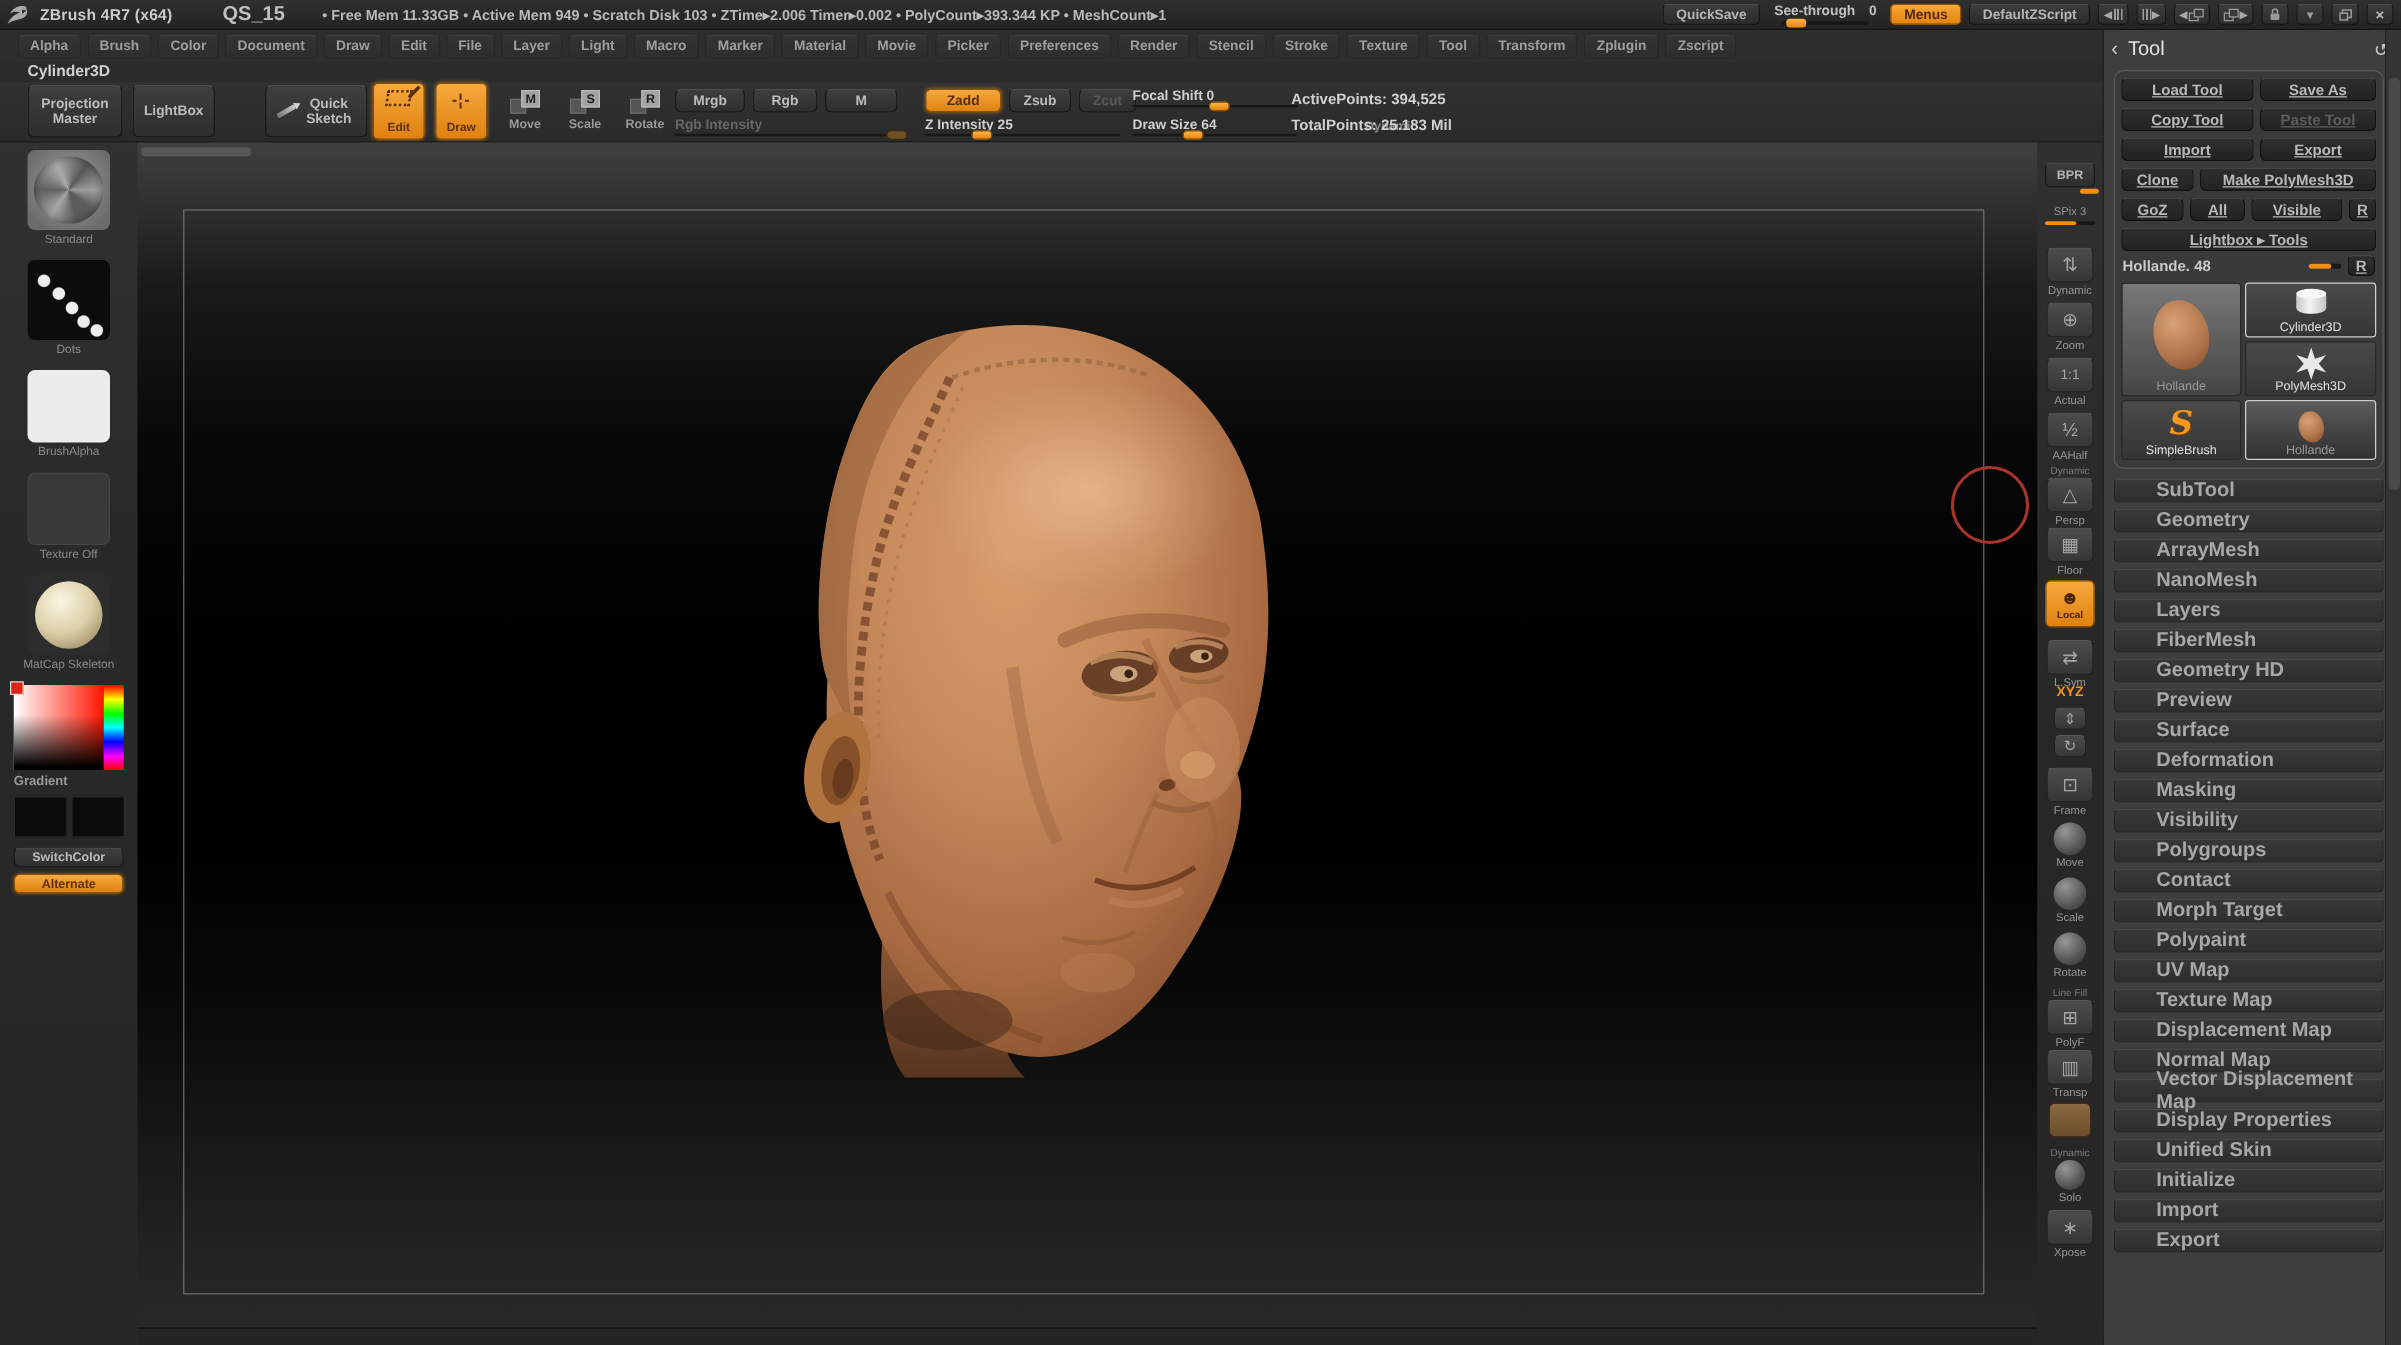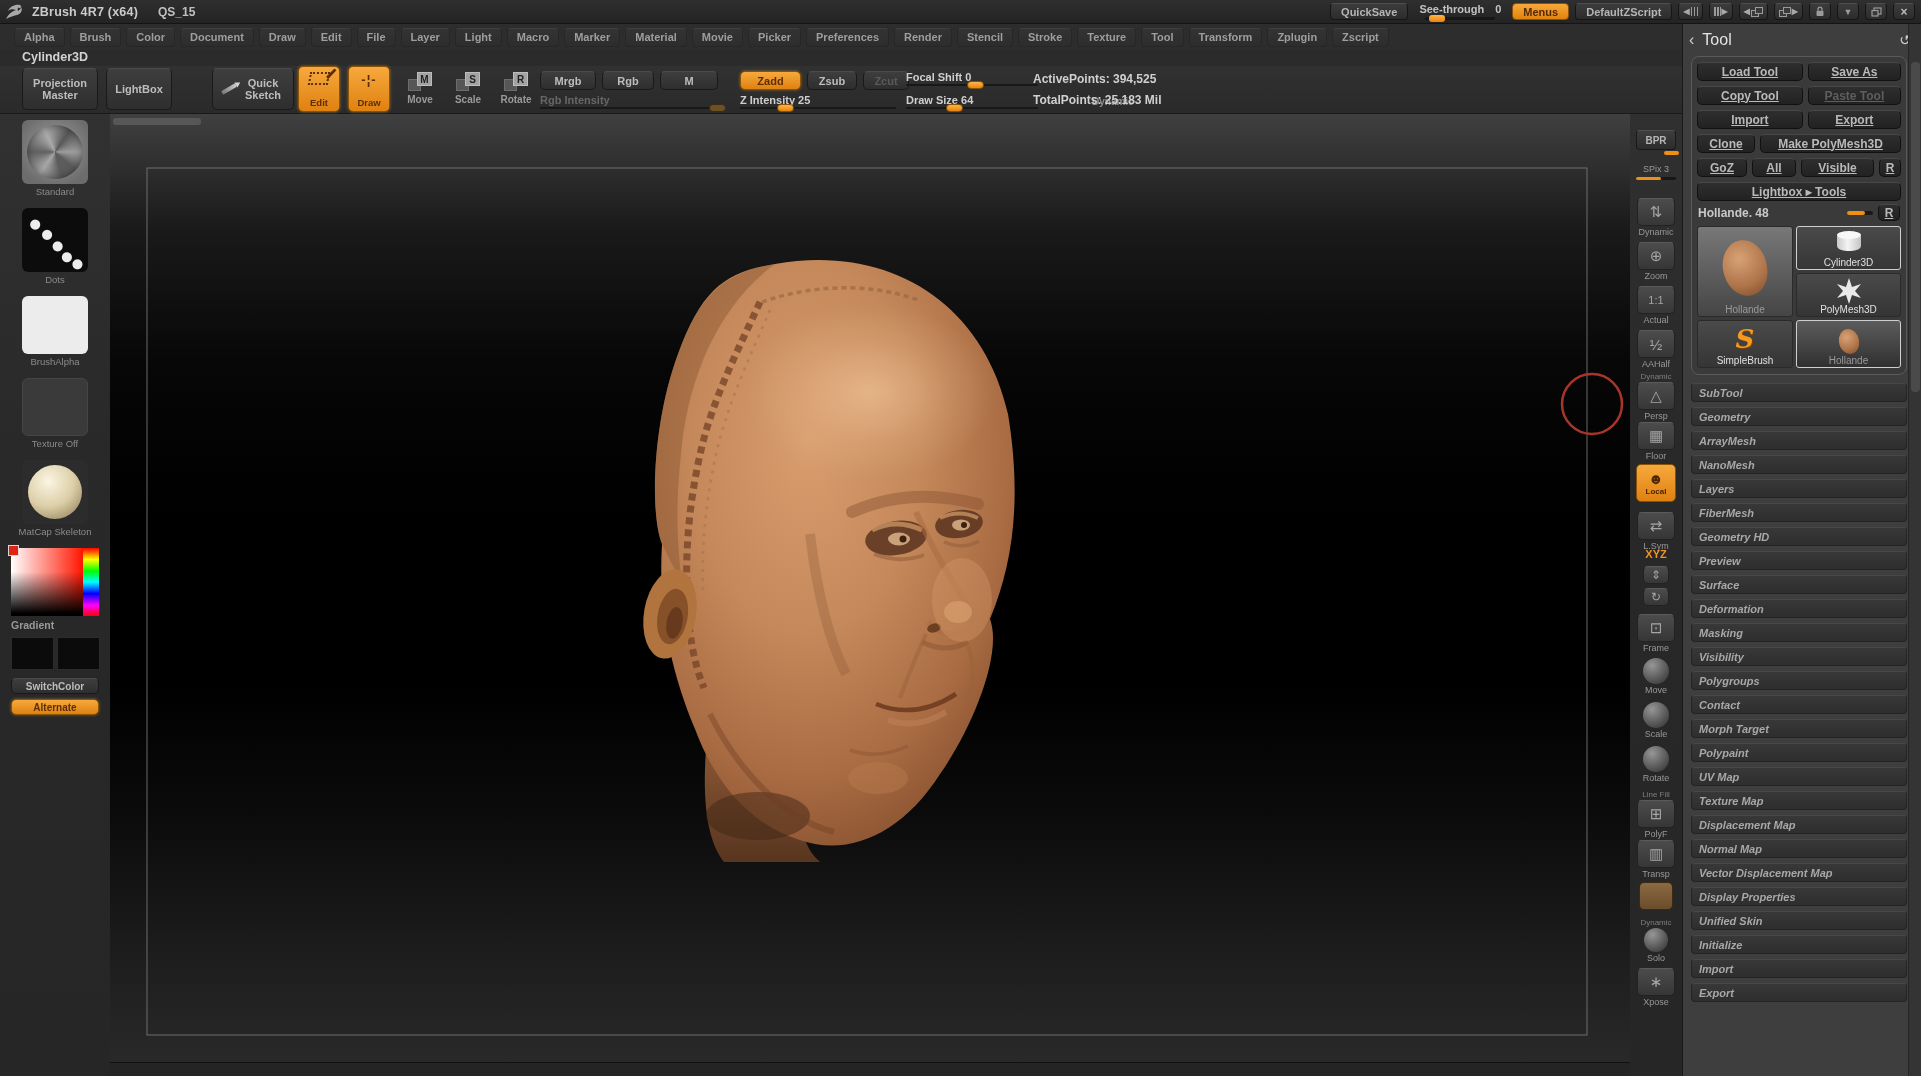--- a/index.html
+++ b/index.html
@@ -2,21 +2,21 @@
 <html><head>
 <meta charset="utf-8">
 <style>
   html,body{margin:0;padding:0;background:#1b1b1b;}
   *{box-sizing:border-box;font-family:"Liberation Sans",sans-serif;}
   .app{position:relative;width:1921px;height:1076px;overflow:hidden;background:#2b2b2b;font-weight:bold;color:#b5b5b5;}
 
   
   .titlebar{position:absolute;left:0;top:0;width:1921px;height:24px;background:linear-gradient(#2f2f2f,#232323);border-bottom:1px solid #141414;display:flex;align-items:center;padding:0 4px;gap:8px;}
   .tb-title{font-size:12.5px;color:#cbcbcb;letter-spacing:.2px;}
-  .tb-doc{font-size:12px;color:#c0c0c0;margin-left:12px;}
+  .tb-doc{font-size:16px;color:#c0c0c0;margin-left:32px;}
   .tb-stats{font-size:11.5px;color:#b9b9b9;margin-left:22px;white-space:nowrap;}
   .tb-right{margin-left:auto;display:flex;align-items:center;gap:6px;padding-right:2px;}
   .tb-btn{height:17px;padding:0 10px;background:linear-gradient(#3c3c3c,#2c2c2c);border:1px solid #161616;border-top-color:#4d4d4d;border-radius:4px;font-size:11px;color:#b5b5b5;display:flex;align-items:center;justify-content:center;}
   .tb-btn.orange{background:linear-gradient(#f8a838,#e0830f);color:#54290a;border-color:#8a5406;}
   .seethrough{display:flex;flex-direction:column;align-items:center;width:92px;}
   .seethrough .st-row{font-size:11px;color:#c2c2c2;display:flex;gap:11px;}
   .st-track{width:70px;height:3px;background:#171717;border-radius:2px;margin-top:2px;position:relative;}
   .st-knob{position:absolute;left:4px;top:-2px;width:16px;height:7px;border-radius:3px;background:linear-gradient(#ffb347,#e8860e);}
   .ic-btn{height:17px;min-width:22px;padding:0 4px;background:linear-gradient(#3c3c3c,#2c2c2c);border:1px solid #161616;border-top-color:#4d4d4d;border-radius:4px;color:#a8a8a8;font-size:9px;display:flex;align-items:center;justify-content:center;gap:1px;}
   .bars{display:inline-block;width:7px;height:9px;background:repeating-linear-gradient(90deg,#9a9a9a 0 1.5px,transparent 1.5px 3px);}
@@ -125,38 +125,39 @@
   .tile.sel{border:1px solid #cfcfcf;}
   .tile .cap{position:absolute;bottom:1px;width:100%;text-align:center;font-size:10px;font-weight:normal;color:#9a9a9a;}
   .tile .cap.bright{color:#e0e0e0;}
   .t-big{grid-row:1/3;background:linear-gradient(#787878,#454545);}
   .headblob{width:44px;height:56px;border-radius:48% 52% 46% 54%;background:radial-gradient(circle at 40% 32%,#d7a176,#b0754a 58%,#7d4c2c);transform:rotate(-8deg);margin-bottom:8px;}
   .headblob.small{width:20px;height:25px;margin-bottom:6px;}
   .cyl{width:24px;height:16px;background:linear-gradient(90deg,#c9c9c9,#f4f4f4 45%,#c4c4c4);border-radius:3px 3px 10px 10px/2px 2px 5px 5px;position:relative;margin-bottom:11px;}
   .cyl::before{content:"";position:absolute;left:0;top:-4px;width:24px;height:8px;border-radius:50%;background:#f7f7f7;}
   .sglyph{font-family:"DejaVu Serif",serif;font-style:italic;font-size:26px;color:#f59a1e;text-shadow:1px 1px 0 #7a4404;line-height:1;margin-bottom:10px;}
   .tp-sections{margin-top:8px;}
-  .tp-section{height:19px;margin:0 14px 5px 8px;background:linear-gradient(#383838,#2e2e2e);border:1px solid #242424;border-top-color:#474747;border-radius:4px;color:#a8a8a8;font-size:11px;display:flex;align-items:center;padding-left:7px;font-style:italic;}
+  .tp-section{height:19px;margin:0 14px 5px 8px;background:linear-gradient(#383838,#2e2e2e);border:1px solid #242424;border-top-color:#474747;border-radius:4px;color:#a8a8a8;font-size:16px;display:flex;align-items:center;padding-left:33px;}
   .tp-scroll{position:absolute;right:0;top:0;width:13px;height:100%;background:#343434;border-left:1px solid #262626;}
   .tp-thumbsc{position:absolute;left:2px;top:38px;width:9px;height:330px;background:#4a4a4a;border-radius:4px;}
 
   .star{width:26px;height:26px;margin-bottom:9px;}
 </style>
 </head>
 <body>
 
 <div class="app">
 
   <div class="titlebar">
     <svg class="logo" viewBox="0 0 20 18">
       <path d="M2 16 C5 10 9 8 12 7 C9 6 6 6 4 8 C6 3 12 1 16 2 C14 4 13 6 14 8 C16 7 17 5 17 4 C19 7 17 11 13 12 C9 13 5 14 2 16 Z" fill="#a9a9a9"></path>
       <circle cx="15.5" cy="3.5" r="1.6" fill="#a9a9a9"></circle>
     </svg>
     <span class="tb-title">ZBrush 4R7 (x64)</span>
     <span class="tb-doc">QS_15</span>
+    <span class="tb-stats">•  Free Mem 11.33GB   •  Active Mem 949   •  Scratch Disk 103   •   ZTime▸2.006  Timer▸0.002   •  PolyCount▸393.344 KP    •  MeshCount▸1</span>
     <div class="tb-right">
       <div class="tb-btn">QuickSave</div>
       <div class="seethrough">
         <div class="st-row">
           <span>See-through</span>
           <span>0</span>
         </div>
         <div class="st-track">
             <div class="st-knob"></div>
           </div>

